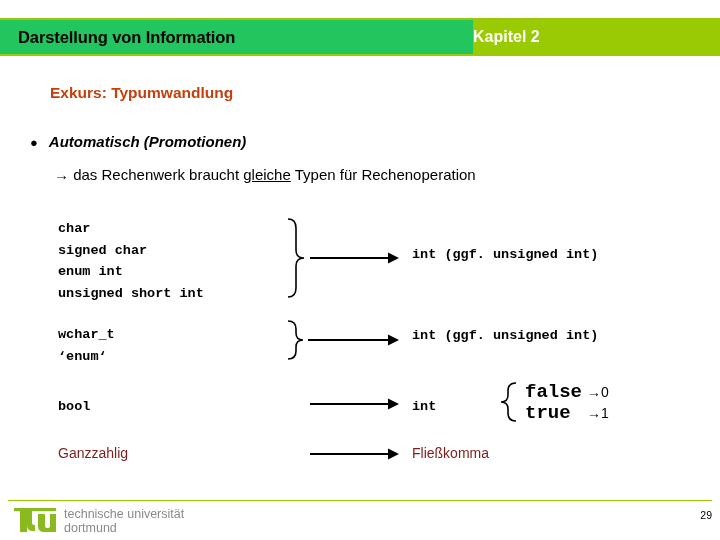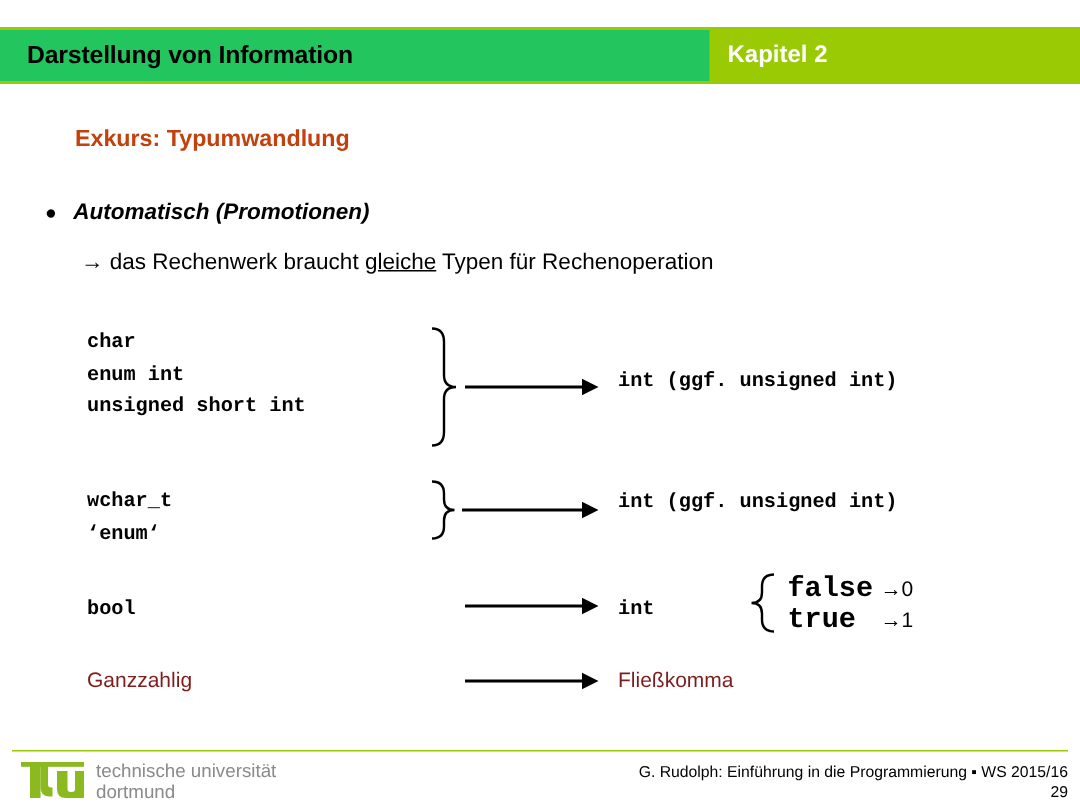--- a/index.html
+++ b/index.html
@@ -45,21 +45,21 @@
   }
   .header-chapter {
     flex: 1;
     display: flex;
     align-items: center;
   }
   .header-chapter-label {
     font-size: 16px;
     font-weight: bold;
     color: #ffffff;
-    padding-left: 12px;
+    padding-left: 0;
     white-space: nowrap;
   }
 
   
   .subtitle {
     position: absolute;
     left: 30px;
     top: 84px;
     font-size: 15.5px;
     font-weight: bold;
@@ -223,21 +223,21 @@
 
   <line x1="310" y1="404" x2="388" y2="404" stroke="#000" stroke-width="2"></line>
   <polygon points="388,398.5 399,404 388,409.5" fill="#000"></polygon>
 
   <path d="M 516 383 q -8 0 -8 8 l 0 4 q 0 7 -7 7 q 7 0 7 7 l 0 4 q 0 8 8 8" fill="none" stroke="#000" stroke-width="1.6"></path>
 
   <line x1="310" y1="454" x2="388" y2="454" stroke="#000" stroke-width="2"></line>
   <polygon points="388,448.5 399,454 388,459.5" fill="#000"></polygon>
 </svg>
 
-<div class="mono grp1-left"><div>char</div><div>enum int</div><div>unsigned short int</div></div>
+<div class="mono grp1-left"><div>char</div><div>signed char</div><div>enum int</div><div>unsigned short int</div></div>
 <div class="mono grp1-right">int (ggf. unsigned int)</div>
 
 <div class="mono grp2-left"><div>wchar_t</div><div>‘enum‘</div></div>
 <div class="mono grp2-right">int (ggf. unsigned int)</div>
 
 <div class="mono grp3-left"><div>bool</div></div>
 <div class="mono grp3-right">int</div>
 
 <div class="bool-vals">
   <div class="bool-line">
@@ -265,15 +265,14 @@
     <path d="M 6 3 l 7 0 l 0 17 q 0 6 6 6 l 2 0 l 0 -6 l -1 0 q -2 0 -2 -2 l 0 -15 z" fill="#8aba1f"></path>
     <path d="M 24 9 l 7 0 l 0 12 q 0 2 2 2 l 1 0 q 2 0 2 -2 l 0 -12 l 6 0 l 0 18 l -12 0 q -6 0 -6 -6 z" fill="#8aba1f"></path>
   </svg>
   <div class="logo-text">
     <div class="l1">technische universität</div>
     <div class="l2">dortmund</div>
   </div>
 </div>
 
 <div class="footer-right">
-  <div>G. Rudolph: Einführung in die Programmierung ▪ WS 2015/16</div>
   <div>29</div>
 </div>
 
 </body></html>

